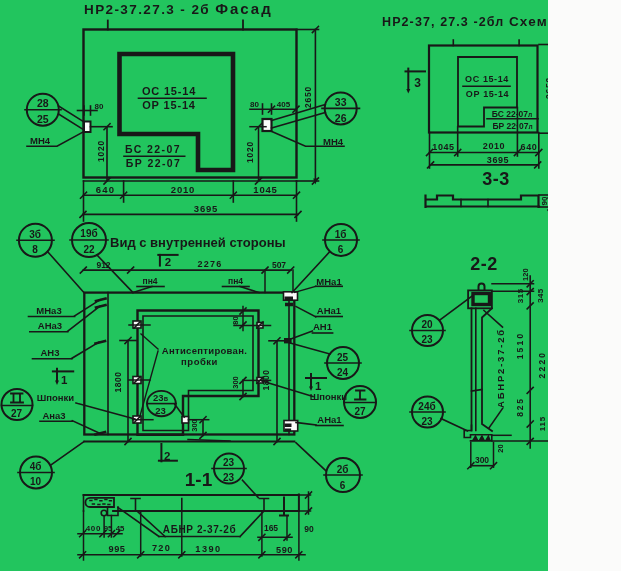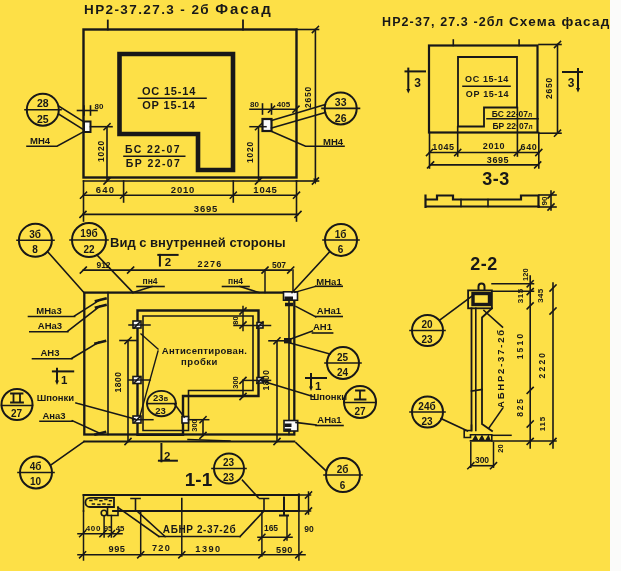--- a/index.html
+++ b/index.html
@@ -1,16 +1,16 @@
 <!DOCTYPE html>
 <html><head>
 <meta charset="utf-8">
 <style>
   html,body{margin:0;padding:0;background:#fbfbfa;}
-  #page{position:relative;width:610px;height:571px;background:#fde047;overflow:hidden;}
+  #page{position:relative;width:548px;height:571px;background:#22c55e;overflow:hidden;}
   svg{position:absolute;left:0;top:0;}
   text{font-family:"Liberation Sans", sans-serif;fill:#181818;font-weight:bold;}
 </style>
 </head>
 <body>
 <div id="page">
 <svg width="621" height="571" viewBox="0 0 621 571" stroke-linecap="square">
 
 <g id="facade" stroke="#181818" fill="none">
 

